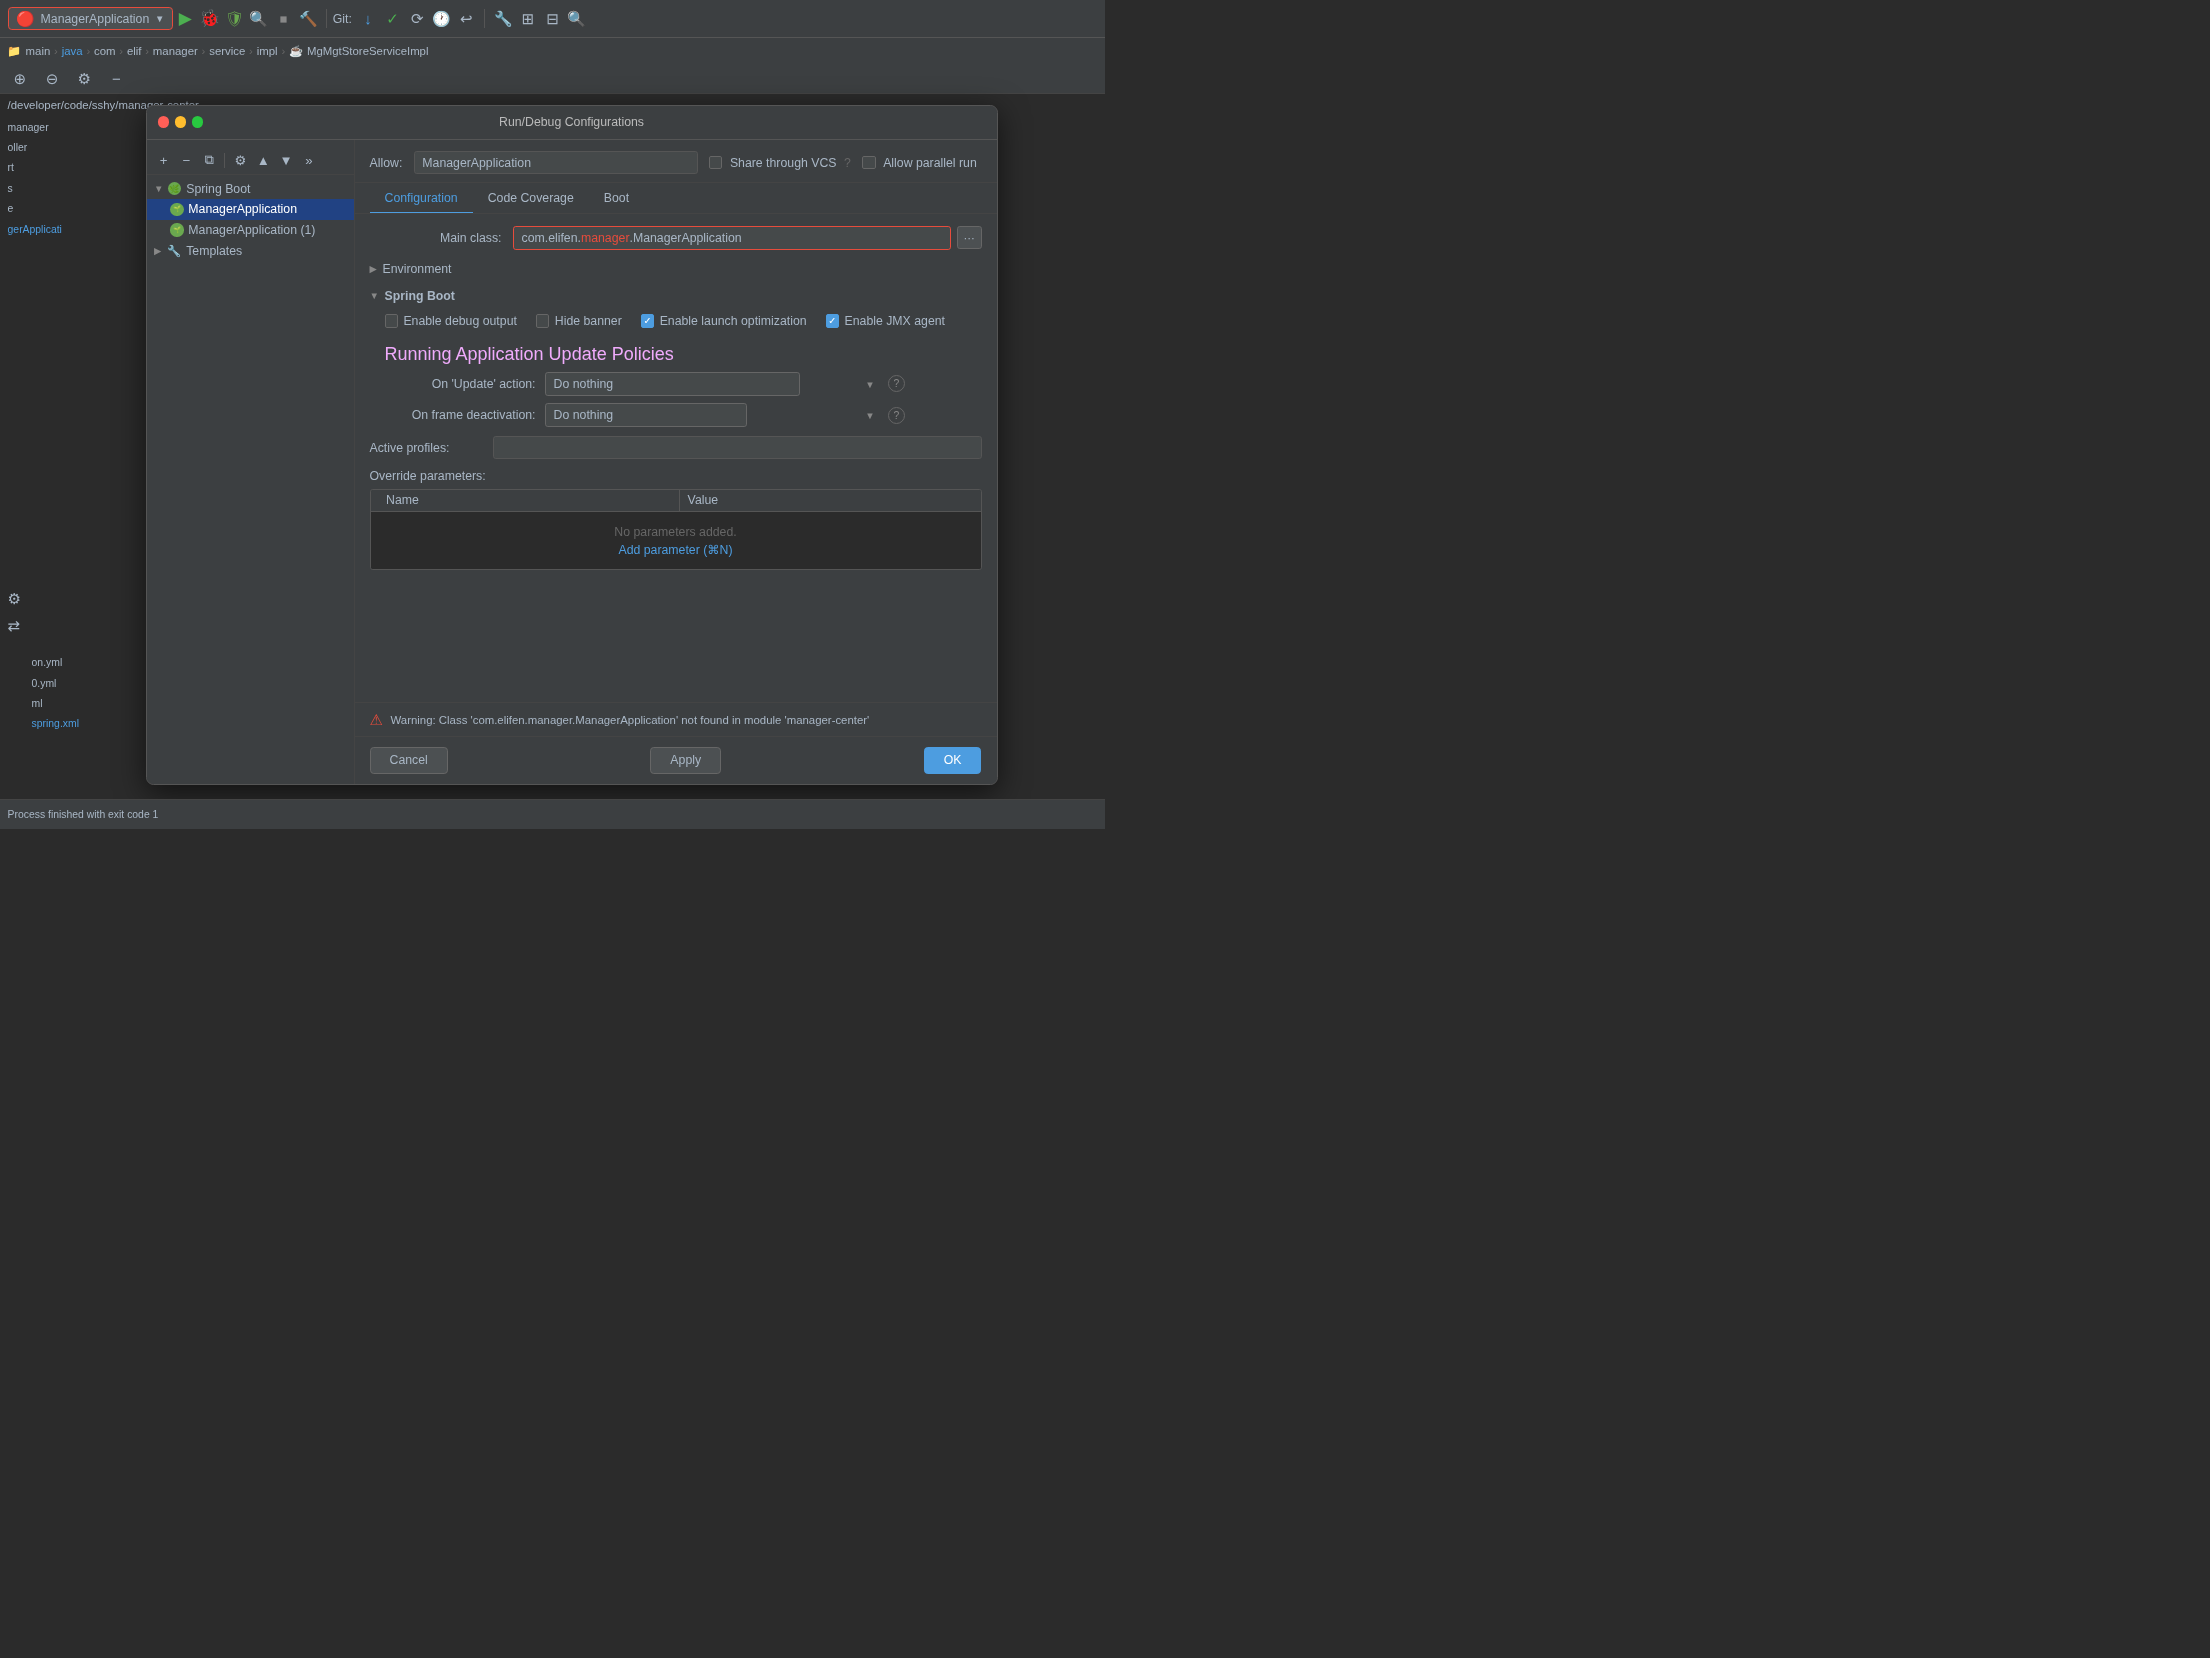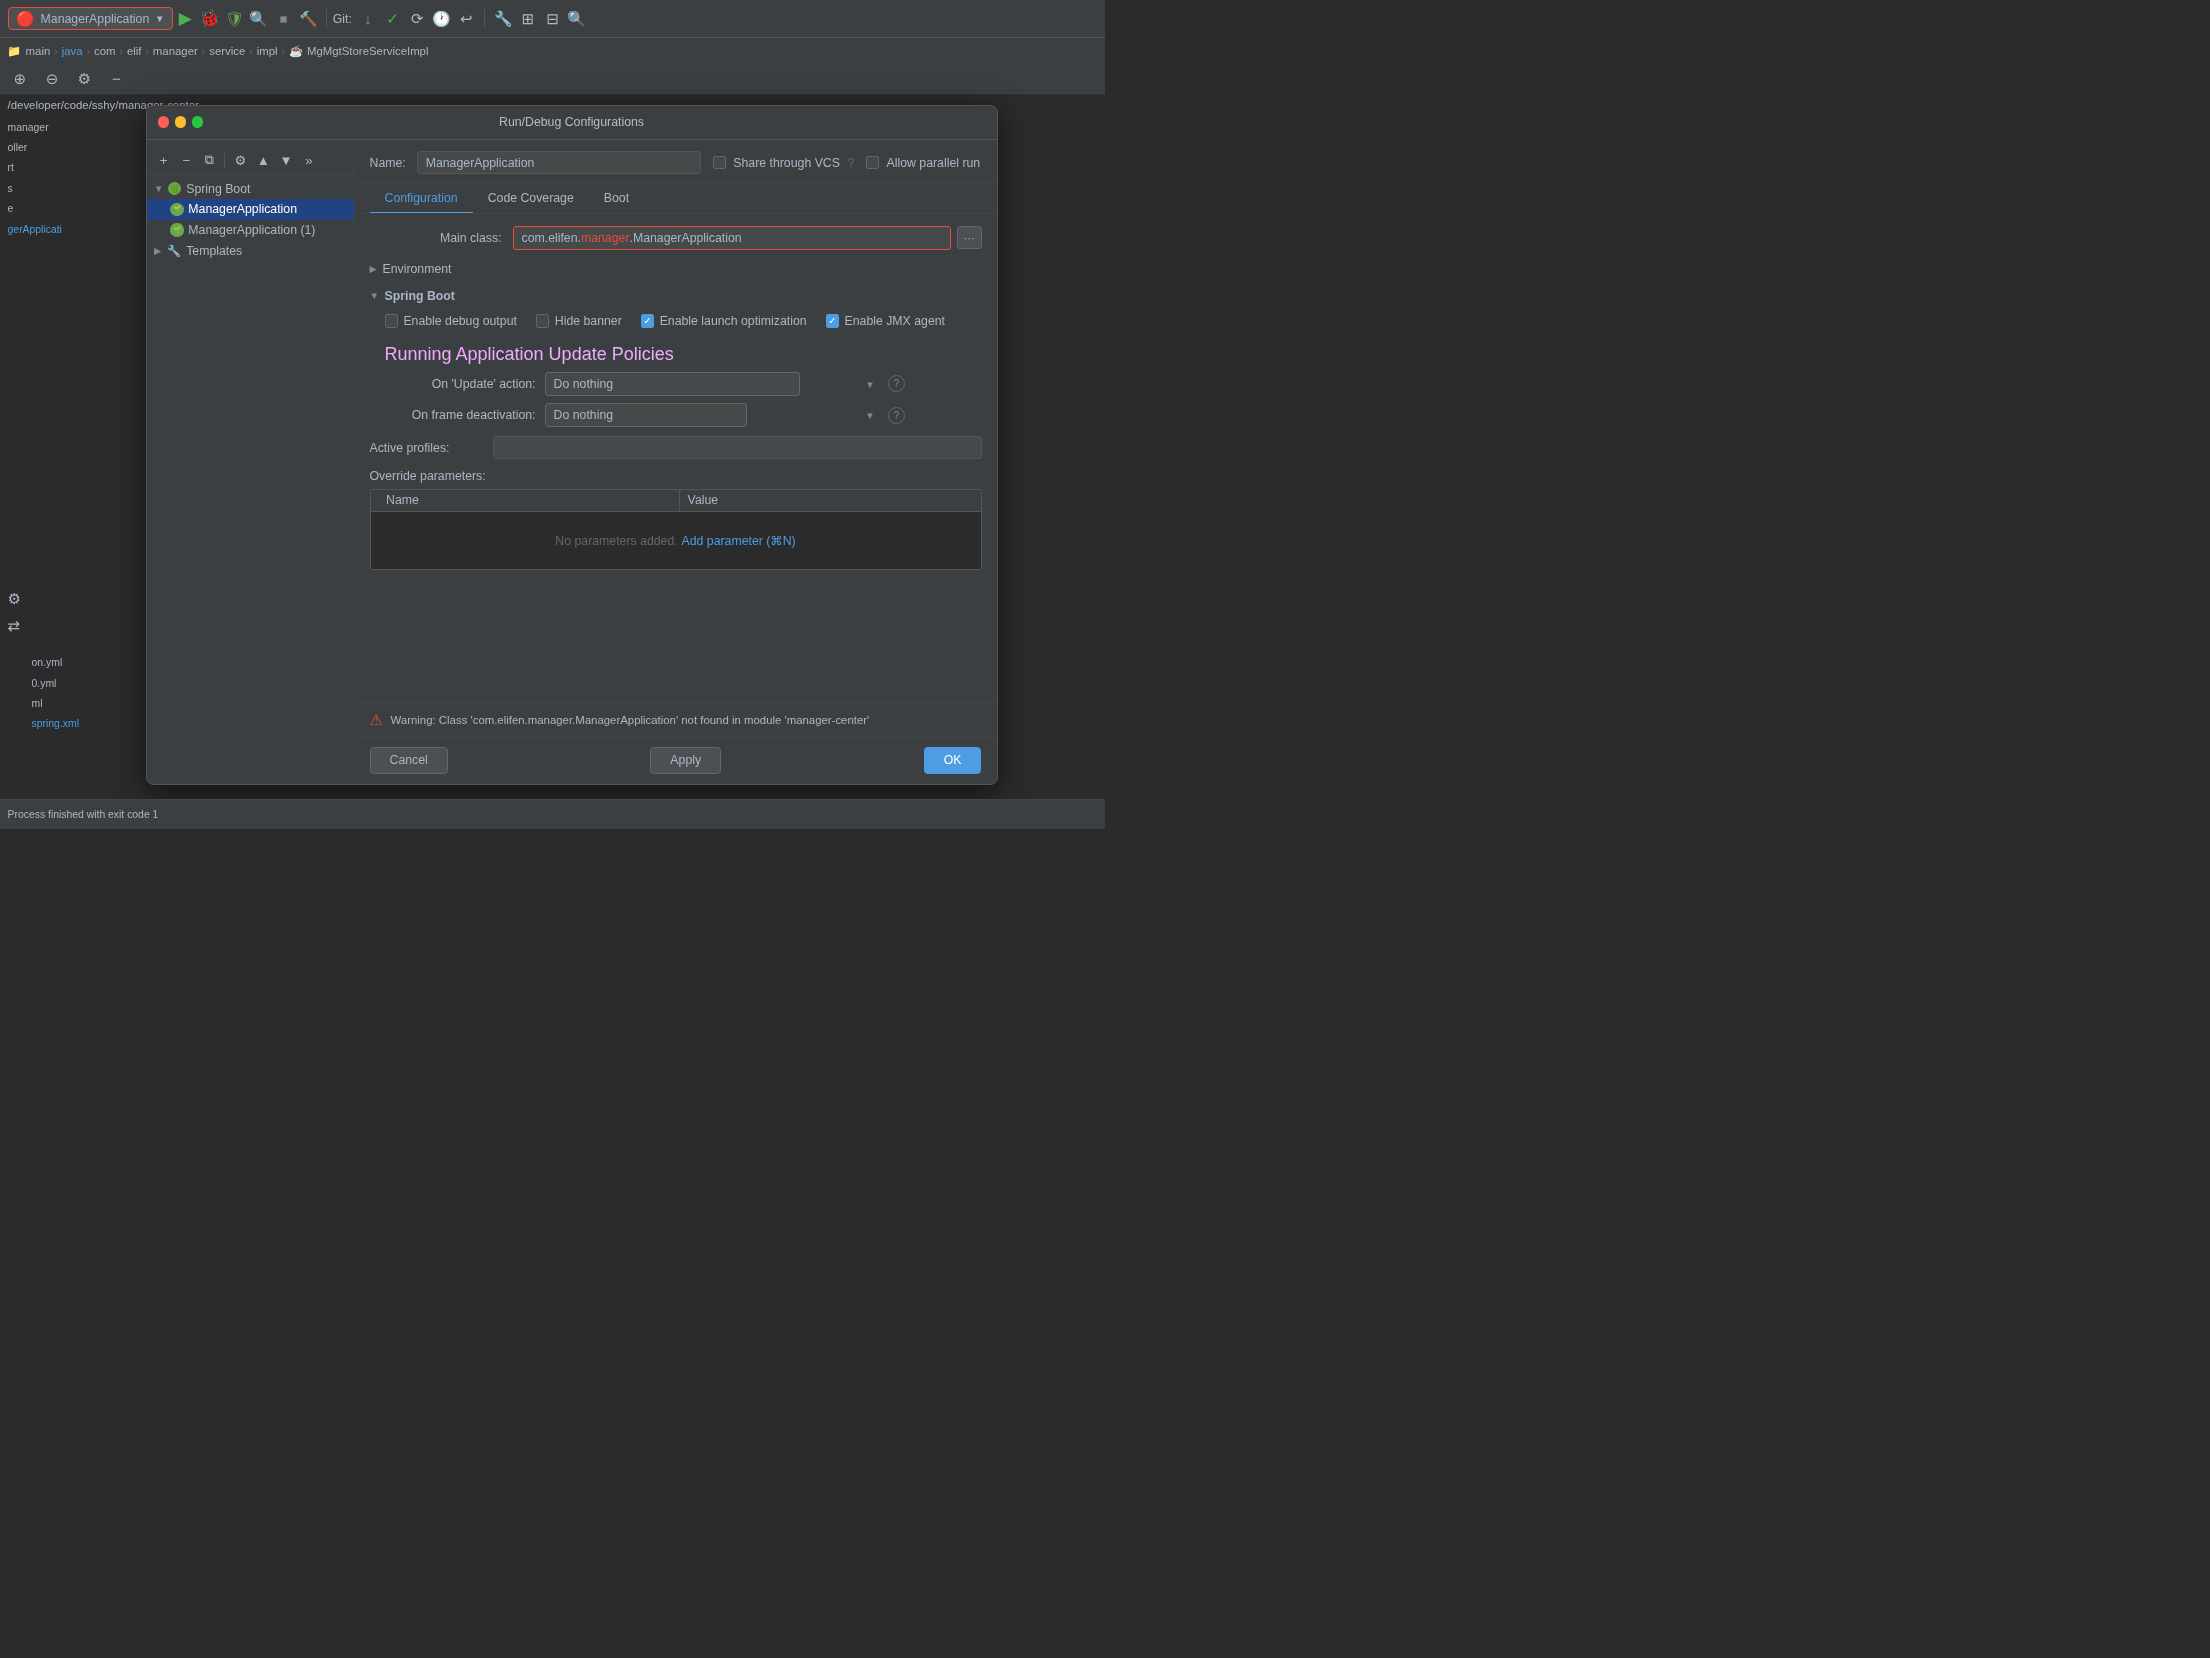--- a/index.html
+++ b/index.html
@@ -568,21 +568,21 @@
       flex: 1;
       padding: 3.8px 7.6px;
       font-size: 12.3px;
       color: #a9b7c6;
     }
 
     .params-body {
       min-height: 57px;
       background: #2b2b2b;
       display: flex;
-      flex-direction: row;
+      flex-direction: column;
       align-items: center;
       justify-content: center;
       gap: 3.8px;
     }
 
     .no-params-text {
       font-size: 12.3px;
       color: #666;
     }
 
@@ -839,21 +839,21 @@
         <div class="tree-item level-1">
           <span class="tree-arrow">▶</span>
           <span class="tree-icon">🔧</span>
           <span>Templates</span>
         </div>
       </div>
 
       <div class="content-panel">
 
         <div class="name-row">
-          <label class="name-label">Name:</label>
+          <label class="name-label">Allow:</label>
           <input class="name-input" type="text" value="ManagerApplication" style="">
           <div class="checkbox-group">
             <div class="cb"></div>
             <span>Share through VCS</span>
             <span style="color:#666; cursor:pointer;">?</span>
           </div>
           <div class="checkbox-group">
             <div class="cb"></div>
             <span>Allow parallel run</span>
           </div>

